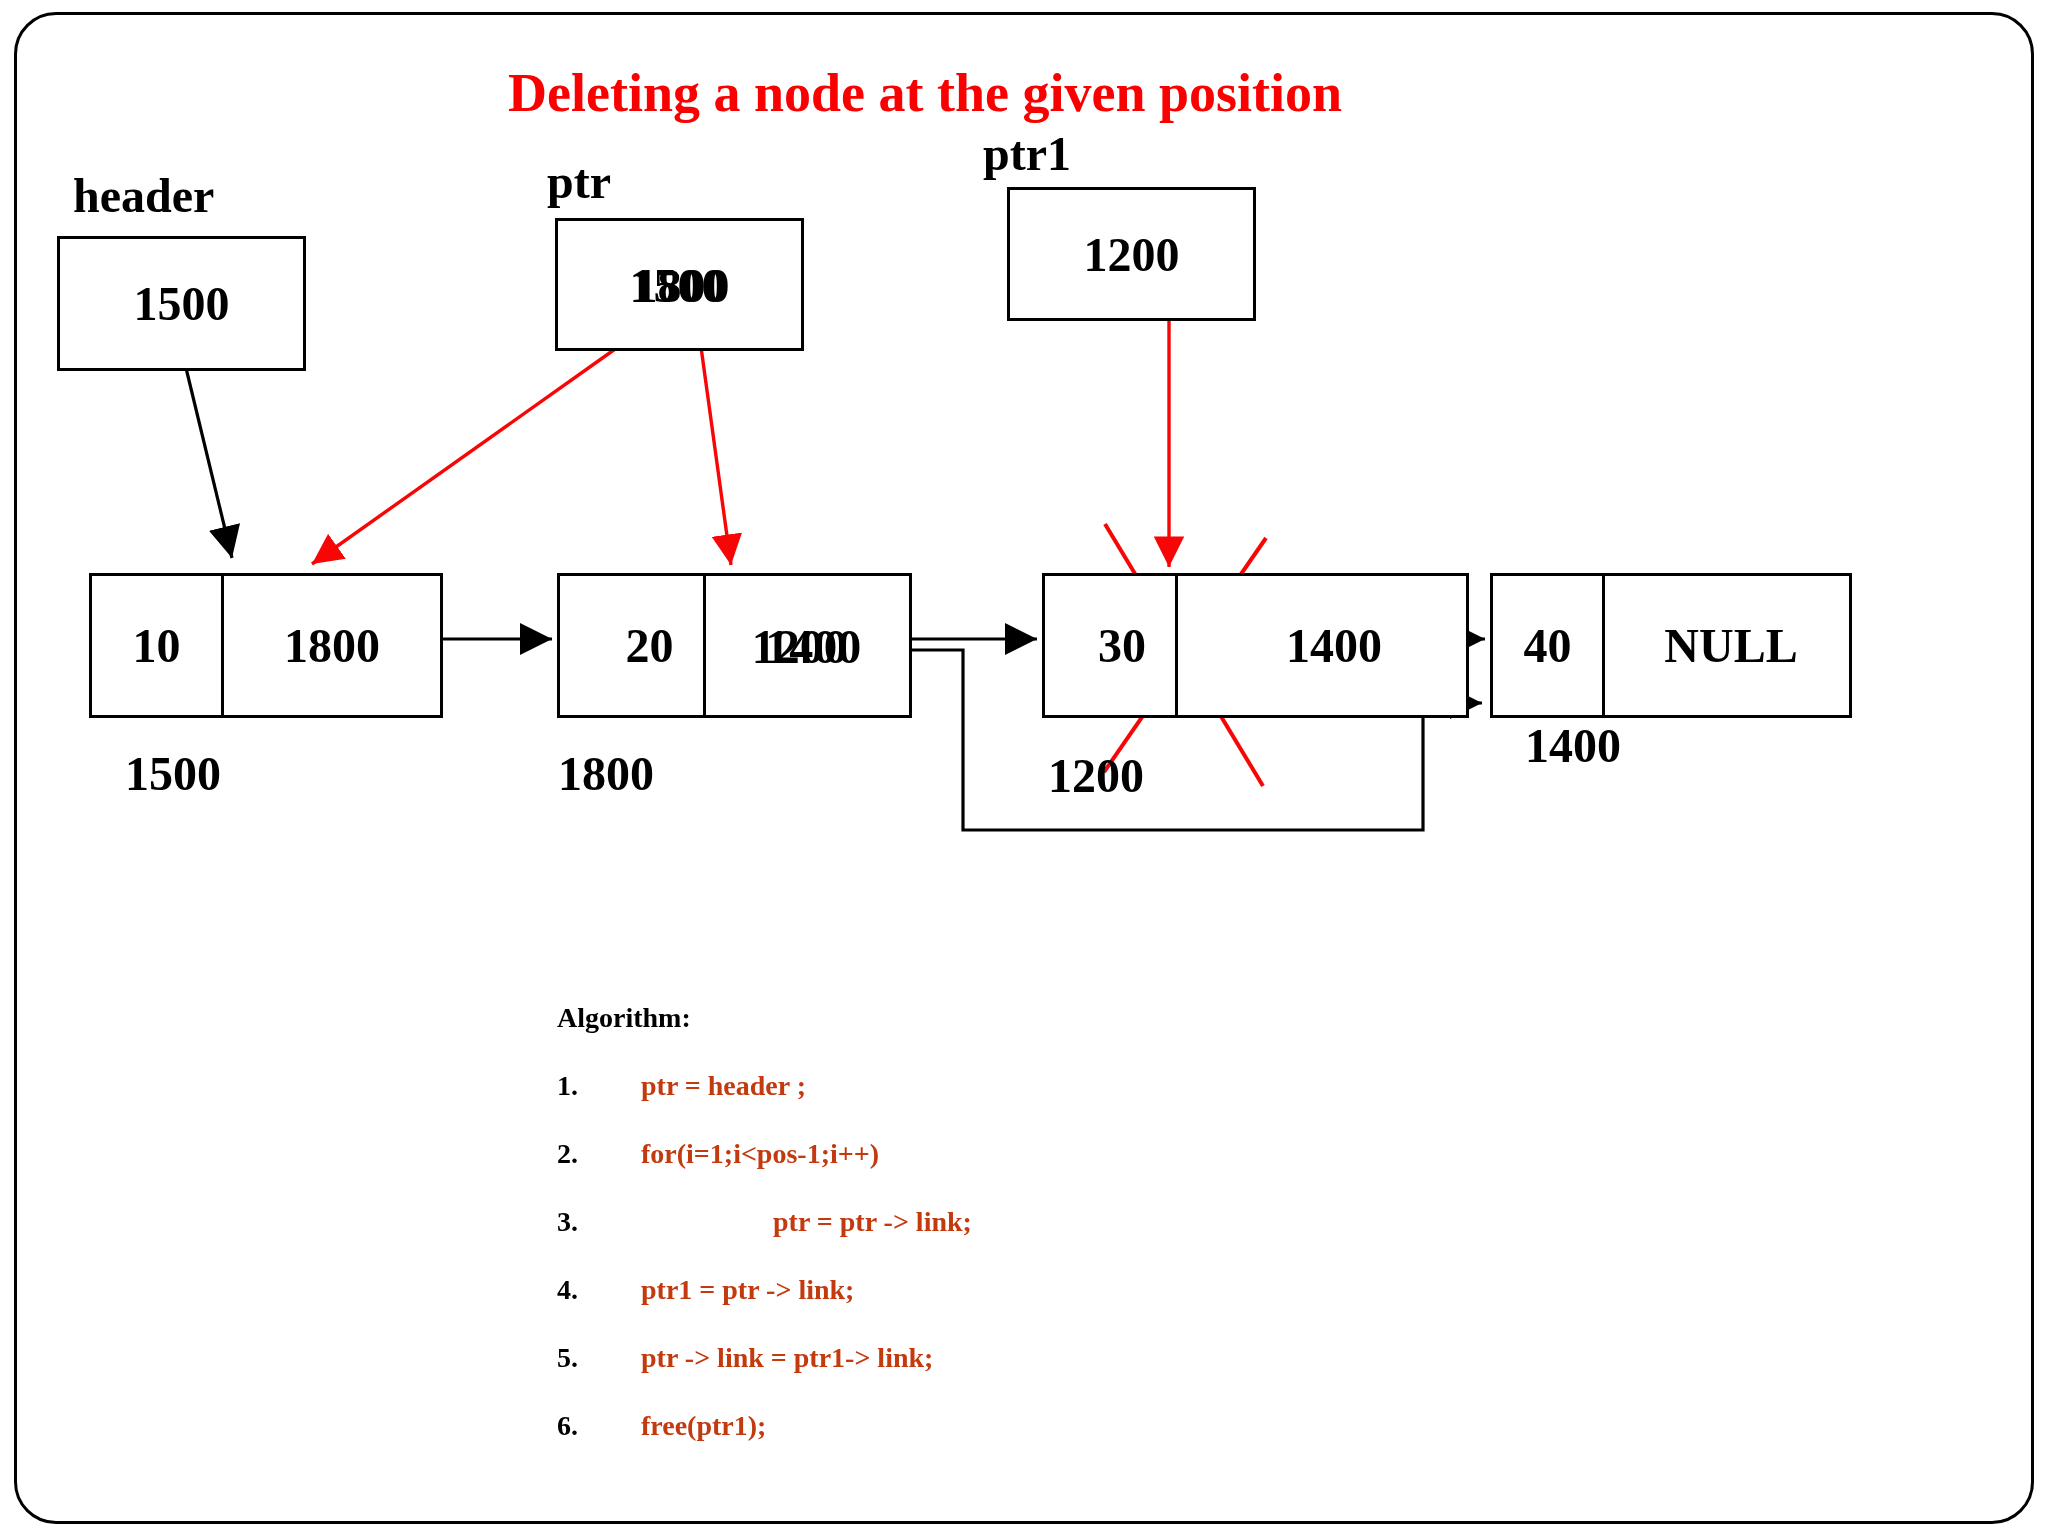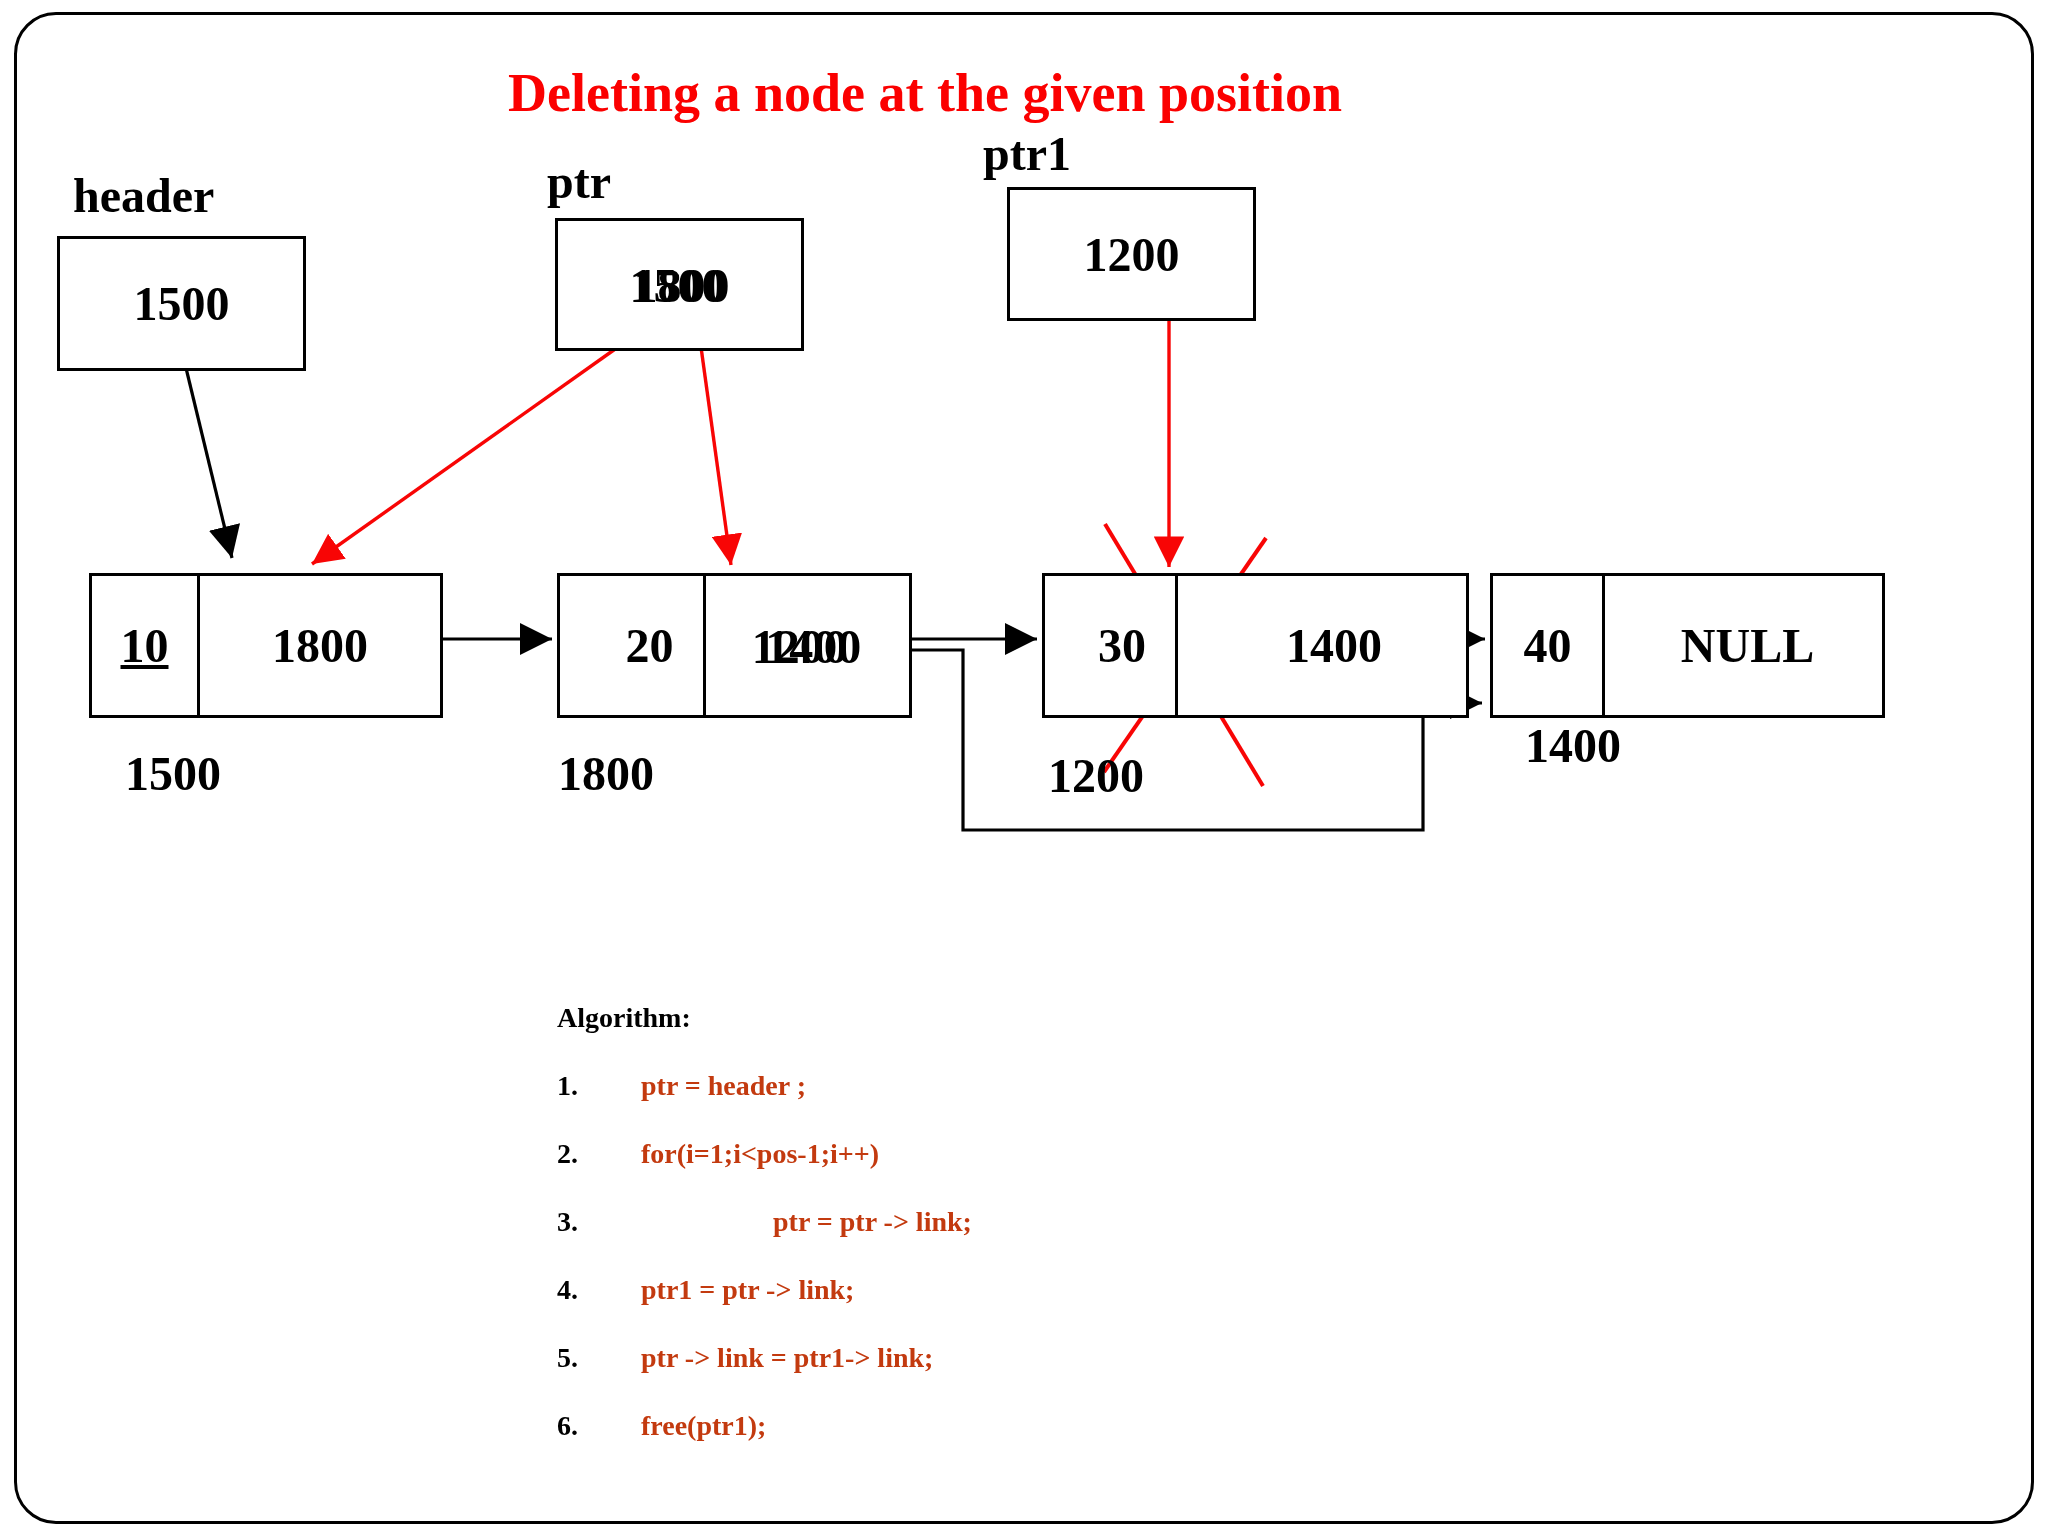--- a/index.html
+++ b/index.html
@@ -85,21 +85,21 @@
     <span class="ov" style="transform:translate(-48%,-50%);">1800</span>
   </div>
 
   <div class="ptr-label" style="left:983px;top:130px;">ptr1</div>
   <div class="valbox" style="left:1007px;top:187px;width:243px;height:128px;">
     <span>1200</span>
   </div>
 
 
   <div class="node" style="left:89px;top:573px;width:354px;">
-    <div class="cell data-cell" style="width:108px;text-decoration:underline;">
+    <div class="cell data-cell" style="width:132px;">
         <span>10</span>
       </div>
     <div class="cell link-cell">
         <span>1800</span>
       </div>
   </div>
   <div class="addr" style="left:125px;top:750px;">1500</div>
 
   <div class="node" style="left:557px;top:573px;width:355px;">
     <div class="cell data-cell" style="width:110px;margin-left:36px;">
@@ -115,21 +115,21 @@
   <div class="node" style="left:1042px;top:573px;width:427px;padding-left:24px;">
     <div class="cell data-cell" style="width:109px;">
         <span>30</span>
       </div>
     <div class="cell link-cell">
         <span style="margin-left:24px;">1400</span>
       </div>
   </div>
   <div class="addr" style="left:1048px;top:752px;">1200</div>
 
-  <div class="node" style="left:1490px;top:573px;width:395px;gap:8px;">
+  <div class="node" style="left:1490px;top:573px;width:362px;gap:8px;">
     <div class="cell data-cell" style="width:112px;">
         <span>40</span>
       </div>
     <div class="cell link-cell">
         <span>NULL</span>
       </div>
   </div>
   <div class="addr" style="left:1525px;top:722px;">1400</div>
 
   <div class="algo">

